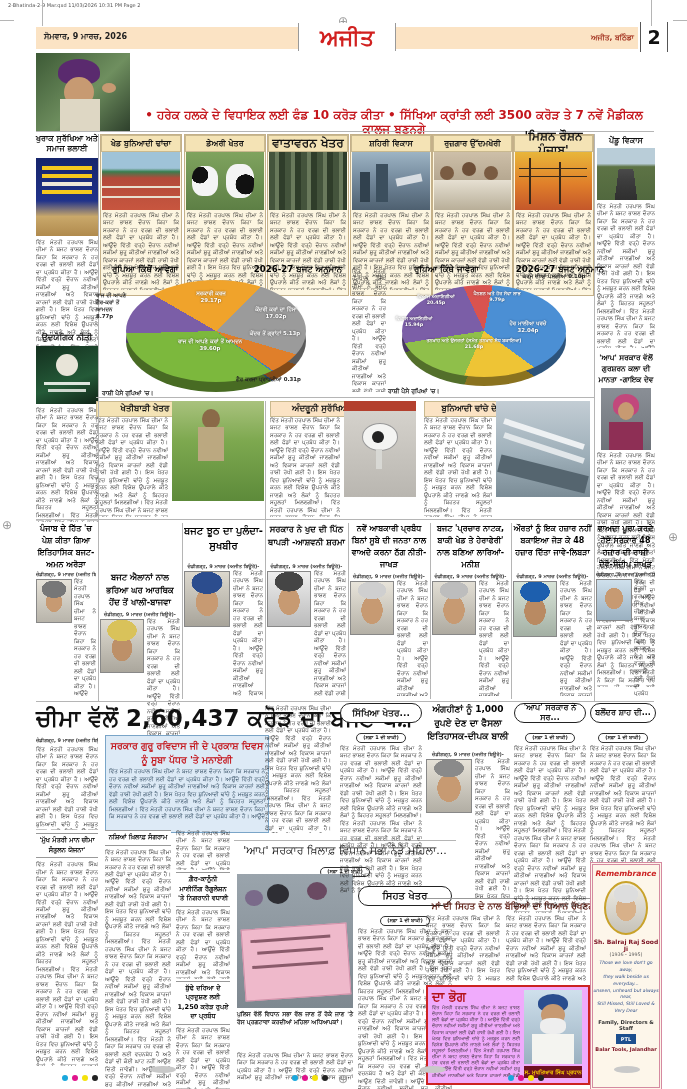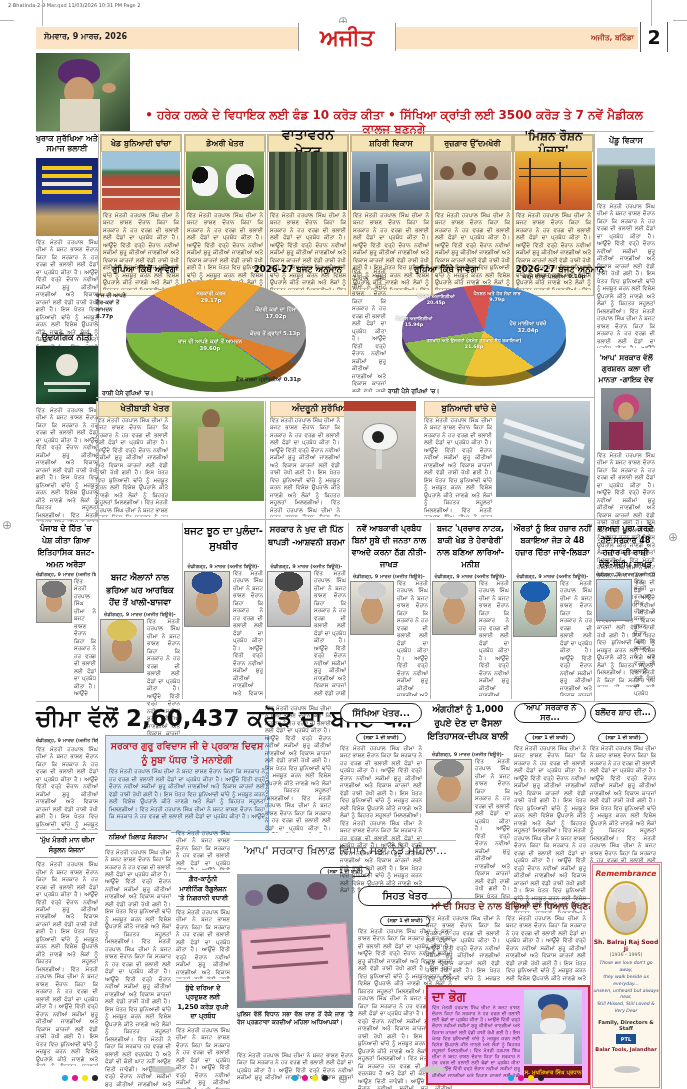--- a/index.html
+++ b/index.html
@@ -99,21 +99,21 @@
   <div class="abs secbox" style="left:184px;top:134px;width:80px;height:160px;">
     <div class="tanh" style="height:15px;font-size:8px;">ਡੇਅਰੀ ਖੇਤਰ</div>
     <div class="ph" style="position:relative;width:78px;height:58px;margin:0 auto;background:linear-gradient(180deg,#7fa35e,#5d7f45);">
       <div class="abs" style="left:6px;top:14px;width:26px;height:30px;border-radius:40%;background:radial-gradient(circle at 30% 30%,#111 30%,#f4f4f4 31%);"></div>
       <div class="abs" style="left:40px;top:12px;width:28px;height:34px;border-radius:40%;background:radial-gradient(circle at 70% 60%,#111 35%,#f4f4f4 36%);"></div>
     </div>
     <div class="bt" style="margin:2px 2px;height:78px;">ਵਿੱਤ ਮੰਤਰੀ ਹਰਪਾਲ ਸਿੰਘ ਚੀਮਾ ਨੇ ਬਜਟ ਭਾਸ਼ਣ ਦੌਰਾਨ ਕਿਹਾ ਕਿ ਸਰਕਾਰ ਨੇ ਹਰ ਵਰਗ ਦੀ ਭਲਾਈ ਲਈ ਫੰਡਾਂ ਦਾ ਪ੍ਰਬੰਧ ਕੀਤਾ ਹੈ। ਆਉਂਦੇ ਵਿੱਤੀ ਵਰ੍ਹੇ ਦੌਰਾਨ ਨਵੀਆਂ ਸਕੀਮਾਂ ਸ਼ੁਰੂ ਕੀਤੀਆਂ ਜਾਣਗੀਆਂ ਅਤੇ ਵਿਕਾਸ ਕਾਰਜਾਂ ਲਈ ਵੱਡੀ ਰਾਸ਼ੀ ਰੱਖੀ ਗਈ ਹੈ। ਇਸ ਖੇਤਰ ਵਿਚ ਬੁਨਿਆਦੀ ਢਾਂਚੇ ਨੂੰ ਮਜ਼ਬੂਤ ਕਰਨ ਲਈ ਵਿਸ਼ੇਸ਼ ਉਪਰਾਲੇ ਕੀਤੇ ਜਾਣਗੇ ਅਤੇ ਲੋਕਾਂ ਨੂੰ ਬਿਹਤਰ ਸਹੂਲਤਾਂ ਮਿਲਣਗੀਆਂ। ਵਿੱਤ ਮੰਤਰੀ ਹਰਪਾਲ ਸਿੰਘ ਚੀਮਾ ਨੇ ਬਜਟ ਭਾਸ਼ਣ ਦੌਰਾਨ ਕਿਹਾ ਕਿ ਸਰਕਾਰ ਨੇ ਹਰ ਵਰਗ ਦੀ ਭਲਾਈ ਲਈ ਫੰਡਾਂ ਦਾ ਪ੍ਰਬੰਧ ਕੀਤਾ ਹੈ। ਆਉਂਦੇ ਵਿੱਤੀ ਵਰ੍ਹੇ ਦੌਰਾਨ ਨਵੀਆਂ ਸਕੀਮਾਂ ਸ਼ੁਰੂ ਕੀਤੀਆਂ ਜਾਣਗੀਆਂ ਅਤੇ ਵਿਕਾਸ ਕਾਰਜਾਂ ਲਈ ਵੱਡੀ ਰਾਸ਼ੀ ਰੱਖੀ ਗਈ ਹੈ। ਇਸ ਖੇਤਰ ਵਿਚ ਬੁਨਿਆਦੀ ਢਾਂਚੇ ਨੂੰ ਮਜ਼ਬੂਤ ਕਰਨ ਲਈ ਵਿਸ਼ੇਸ਼ ਉਪਰਾਲੇ ਕੀਤੇ ਜਾਣਗੇ ਅਤੇ ਲੋਕਾਂ ਨੂੰ ਬਿਹਤਰ ਸਹੂਲਤਾਂ ਮਿਲਣਗੀਆਂ। ਵਿੱਤ ਮੰਤਰੀ ਨੇ ਕਿਹਾ ਕਿ ਸਰਕਾਰ ਹਰ ਵਰਗ ਦੀ ਭਲਾਈ ਲਈ ਵਚਨਬੱਧ ਹੈ ਅਤੇ ਫੰਡਾਂ ਦੀ ਕੋਈ ਘਾਟ ਨਹੀਂ ਆਉਣ ਦਿੱਤੀ ਜਾਵੇਗੀ। ਆਉਂਦੇ ਵਿੱਤੀ ਵਰ੍ਹੇ ਦੌਰਾਨ ਨਵੀਆਂ ਸਕੀਮਾਂ ਸ਼ੁਰੂ ਕੀਤੀਆਂ ਜਾਣਗੀਆਂ ਅਤੇ ਵਿਕਾਸ ਕਾਰਜਾਂ ਲਈ ਵੱਡੀ ਰਾਸ਼ੀ ਰੱਖੀ ਗਈ ਹੈ। ਇਸ ਖੇਤਰ ਵਿਚ ਬੁਨਿਆਦੀ ਢਾਂਚੇ ਨੂੰ ਮਜ਼ਬੂਤ ਕਰਨ ਲਈ ਵਿਸ਼ੇਸ਼ ਉਪਰਾਲੇ ਕੀਤੇ ਜਾਣਗੇ।</div>
   </div>
 
   <div class="abs secbox" style="left:267px;top:134px;width:80px;height:160px;">
-    <div class="tanh" style="height:15px;font-size:14px;font-family:Liberation Serif, serif;">ਵਾਤਾਵਰਨ ਖੇਤਰ</div>
+    <div class="tanh" style="height:15px;font-size:12px;">ਵਾਤਾਵਰਨ ਖੇਤਰ</div>
     <div class="ph" style="position:relative;width:78px;height:58px;margin:0 auto;background:repeating-linear-gradient(90deg,#44543c 0 6px,#6a7a5c 6px 10px,#2f3d2a 10px 16px);"></div>
     <div class="bt" style="margin:2px 2px;height:78px;">ਵਿੱਤ ਮੰਤਰੀ ਹਰਪਾਲ ਸਿੰਘ ਚੀਮਾ ਨੇ ਬਜਟ ਭਾਸ਼ਣ ਦੌਰਾਨ ਕਿਹਾ ਕਿ ਸਰਕਾਰ ਨੇ ਹਰ ਵਰਗ ਦੀ ਭਲਾਈ ਲਈ ਫੰਡਾਂ ਦਾ ਪ੍ਰਬੰਧ ਕੀਤਾ ਹੈ। ਆਉਂਦੇ ਵਿੱਤੀ ਵਰ੍ਹੇ ਦੌਰਾਨ ਨਵੀਆਂ ਸਕੀਮਾਂ ਸ਼ੁਰੂ ਕੀਤੀਆਂ ਜਾਣਗੀਆਂ ਅਤੇ ਵਿਕਾਸ ਕਾਰਜਾਂ ਲਈ ਵੱਡੀ ਰਾਸ਼ੀ ਰੱਖੀ ਗਈ ਹੈ। ਇਸ ਖੇਤਰ ਵਿਚ ਬੁਨਿਆਦੀ ਢਾਂਚੇ ਨੂੰ ਮਜ਼ਬੂਤ ਕਰਨ ਲਈ ਵਿਸ਼ੇਸ਼ ਉਪਰਾਲੇ ਕੀਤੇ ਜਾਣਗੇ ਅਤੇ ਲੋਕਾਂ ਨੂੰ ਬਿਹਤਰ ਸਹੂਲਤਾਂ ਮਿਲਣਗੀਆਂ। ਵਿੱਤ ਮੰਤਰੀ ਹਰਪਾਲ ਸਿੰਘ ਚੀਮਾ ਨੇ ਬਜਟ ਭਾਸ਼ਣ ਦੌਰਾਨ ਕਿਹਾ ਕਿ ਸਰਕਾਰ ਨੇ ਹਰ ਵਰਗ ਦੀ ਭਲਾਈ ਲਈ ਫੰਡਾਂ ਦਾ ਪ੍ਰਬੰਧ ਕੀਤਾ ਹੈ। ਆਉਂਦੇ ਵਿੱਤੀ ਵਰ੍ਹੇ ਦੌਰਾਨ ਨਵੀਆਂ ਸਕੀਮਾਂ ਸ਼ੁਰੂ ਕੀਤੀਆਂ ਜਾਣਗੀਆਂ ਅਤੇ ਵਿਕਾਸ ਕਾਰਜਾਂ ਲਈ ਵੱਡੀ ਰਾਸ਼ੀ ਰੱਖੀ ਗਈ ਹੈ। ਇਸ ਖੇਤਰ ਵਿਚ ਬੁਨਿਆਦੀ ਢਾਂਚੇ ਨੂੰ ਮਜ਼ਬੂਤ ਕਰਨ ਲਈ ਵਿਸ਼ੇਸ਼ ਉਪਰਾਲੇ ਕੀਤੇ ਜਾਣਗੇ ਅਤੇ ਲੋਕਾਂ ਨੂੰ ਬਿਹਤਰ ਸਹੂਲਤਾਂ ਮਿਲਣਗੀਆਂ। ਵਿੱਤ ਮੰਤਰੀ ਨੇ ਕਿਹਾ ਕਿ ਸਰਕਾਰ ਹਰ ਵਰਗ ਦੀ ਭਲਾਈ ਲਈ ਵਚਨਬੱਧ ਹੈ ਅਤੇ ਫੰਡਾਂ ਦੀ ਕੋਈ ਘਾਟ ਨਹੀਂ ਆਉਣ ਦਿੱਤੀ ਜਾਵੇਗੀ। ਆਉਂਦੇ ਵਿੱਤੀ ਵਰ੍ਹੇ ਦੌਰਾਨ ਨਵੀਆਂ ਸਕੀਮਾਂ ਸ਼ੁਰੂ ਕੀਤੀਆਂ ਜਾਣਗੀਆਂ ਅਤੇ ਵਿਕਾਸ ਕਾਰਜਾਂ ਲਈ ਵੱਡੀ ਰਾਸ਼ੀ ਰੱਖੀ ਗਈ ਹੈ। ਇਸ ਖੇਤਰ ਵਿਚ ਬੁਨਿਆਦੀ ਢਾਂਚੇ ਨੂੰ ਮਜ਼ਬੂਤ ਕਰਨ ਲਈ ਵਿਸ਼ੇਸ਼ ਉਪਰਾਲੇ ਕੀਤੇ ਜਾਣਗੇ।</div>
   </div>
 
   <div class="abs secbox" style="left:350px;top:134px;width:80px;height:160px;">
     <div class="tanh" style="height:15px;font-size:8px;">ਸ਼ਹਿਰੀ ਵਿਕਾਸ</div>
     <div class="ph" style="position:relative;width:78px;height:58px;margin:0 auto;background:linear-gradient(180deg,#9db4c4 0%,#72879a 50%,#4e6070);">
       <div class="abs" style="left:8px;top:20px;width:10px;height:30px;background:#31414e;"></div>
       <div class="abs" style="left:24px;top:12px;width:12px;height:38px;background:#3c4f5e;"></div>
       <div class="abs" style="left:44px;top:24px;width:26px;height:8px;background:#d8dde2;transform:rotate(-12deg);"></div>

